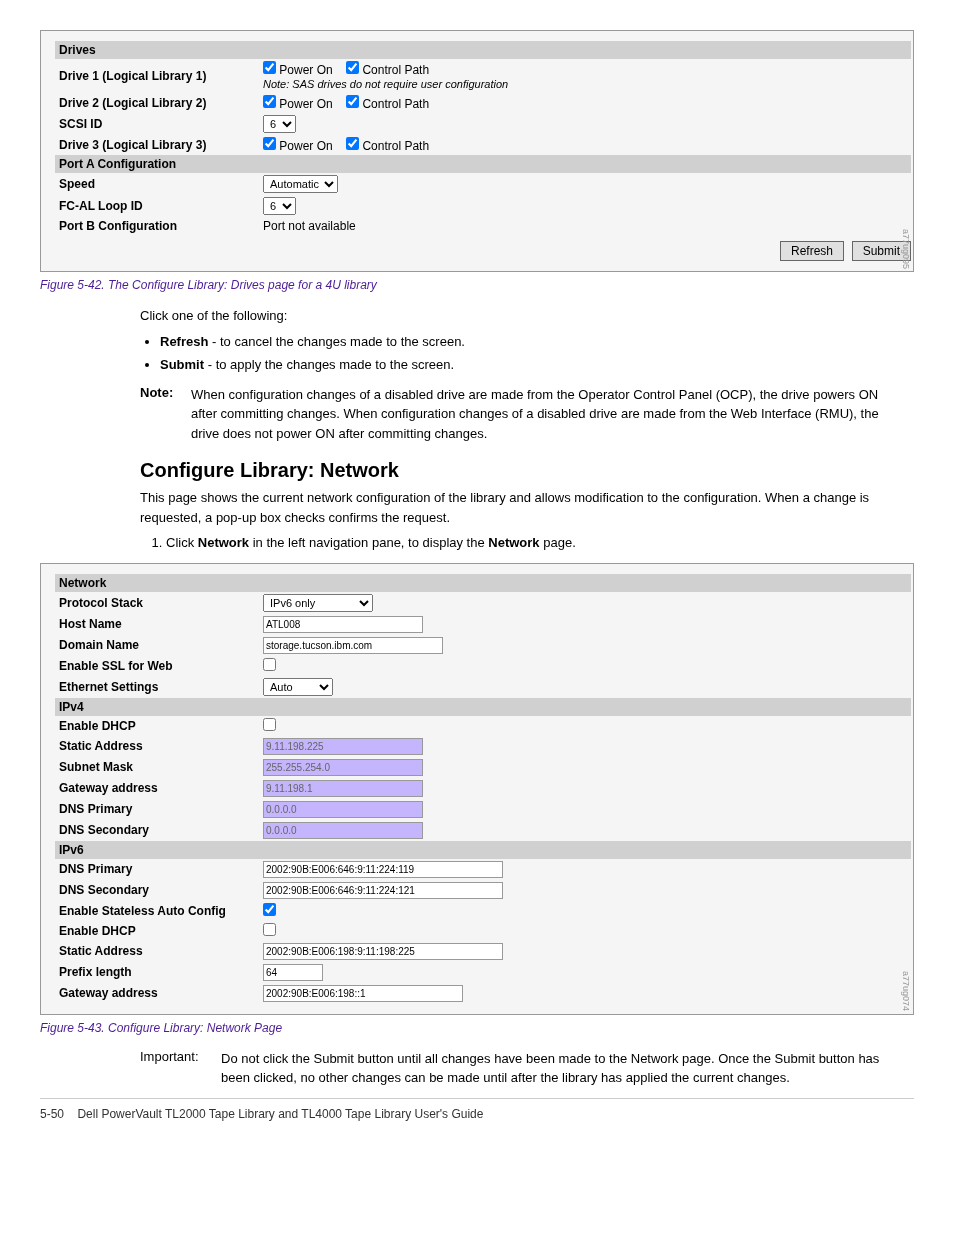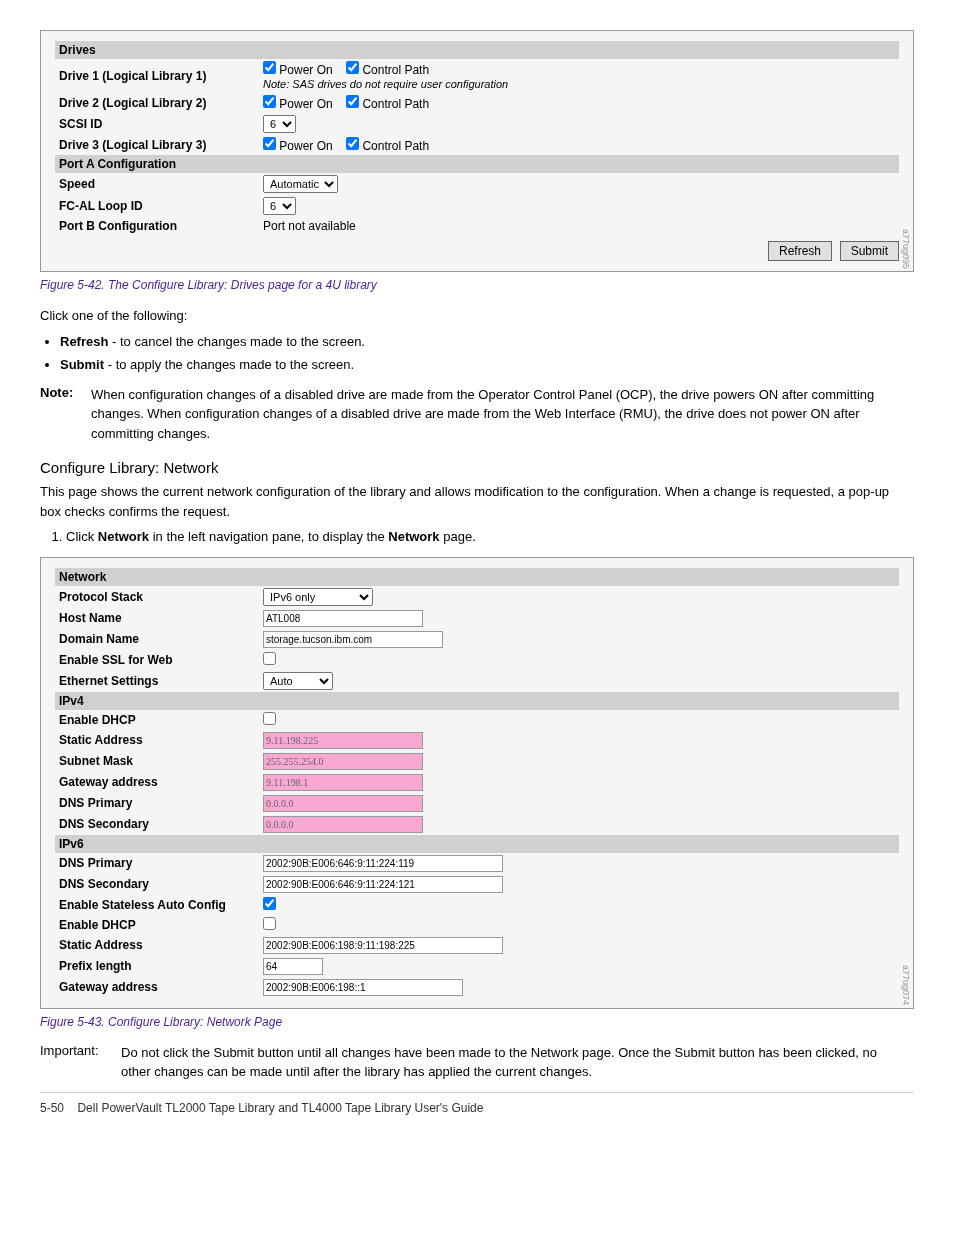--- a/index.html
+++ b/index.html
@@ -12,21 +12,21 @@
       min-height: 1235px;
     }
     .page-content {
       padding: 20px 40px 40px 40px;
     }
     
     .figure-box {
       border: 1px solid #999;
       background: #f5f5f5;
       margin: 10px 0 6px 0;
-      padding: 10px 14px 10px 14px;
+      padding: 10px 2px 10px 14px;
       position: relative;
     }
     .figure-caption {
       font-style: italic;
       font-size: 12px;
       margin-bottom: 14px;
       color: #4c1d95;
     }
     
     .config-table {
@@ -57,23 +57,22 @@
     }
     input[type="text"].small-input {
       font-size: 10px;
       height: 17px;
       padding: 0 2px;
       width: 160px;
       border: 1px solid #999;
       background: #fff;
     }
     input[type="text"].small-input.disabled {
-      background: #f9a8d4;
+      background: #c4b5fd;
       color: #666;
-      font-family: Liberation Serif, serif;
     }
     input[type="checkbox"].small-cb {
       width: 13px;
       height: 13px;
     }
     .refresh-submit-row {
       text-align: right;
       margin-top: 6px;
     }
     .refresh-submit-row button {
@@ -87,20 +86,21 @@
     .watermark {
       position: absolute;
       right: 2px;
       bottom: 2px;
       font-size: 9px;
       color: #999;
       writing-mode: vertical-rl;
     }
     
     .body-text {
+      margin-left: 100px;
       margin-right: 20px;
     }
     .body-text p {
       margin: 6px 0;
       line-height: 1.5;
     }
     .bullet-list {
       margin: 6px 0 6px 20px;
     }
     .bullet-list li {
@@ -115,22 +115,22 @@
     }
     .note-label {
       font-weight: bold;
       white-space: nowrap;
       min-width: 45px;
     }
     .note-content {
       line-height: 1.5;
     }
     .section-heading {
-      font-size: 15px;
-      font-weight: normal;
+      font-size: 20px;
+      font-weight: bold;
       margin: 16px 0 6px 0;
     }
     .page-footer {
       margin-top: 10px;
       font-size: 12px;
       color: #333;
       border-top: 1px solid #ccc;
       padding-top: 8px;
     }
     .important-block {

